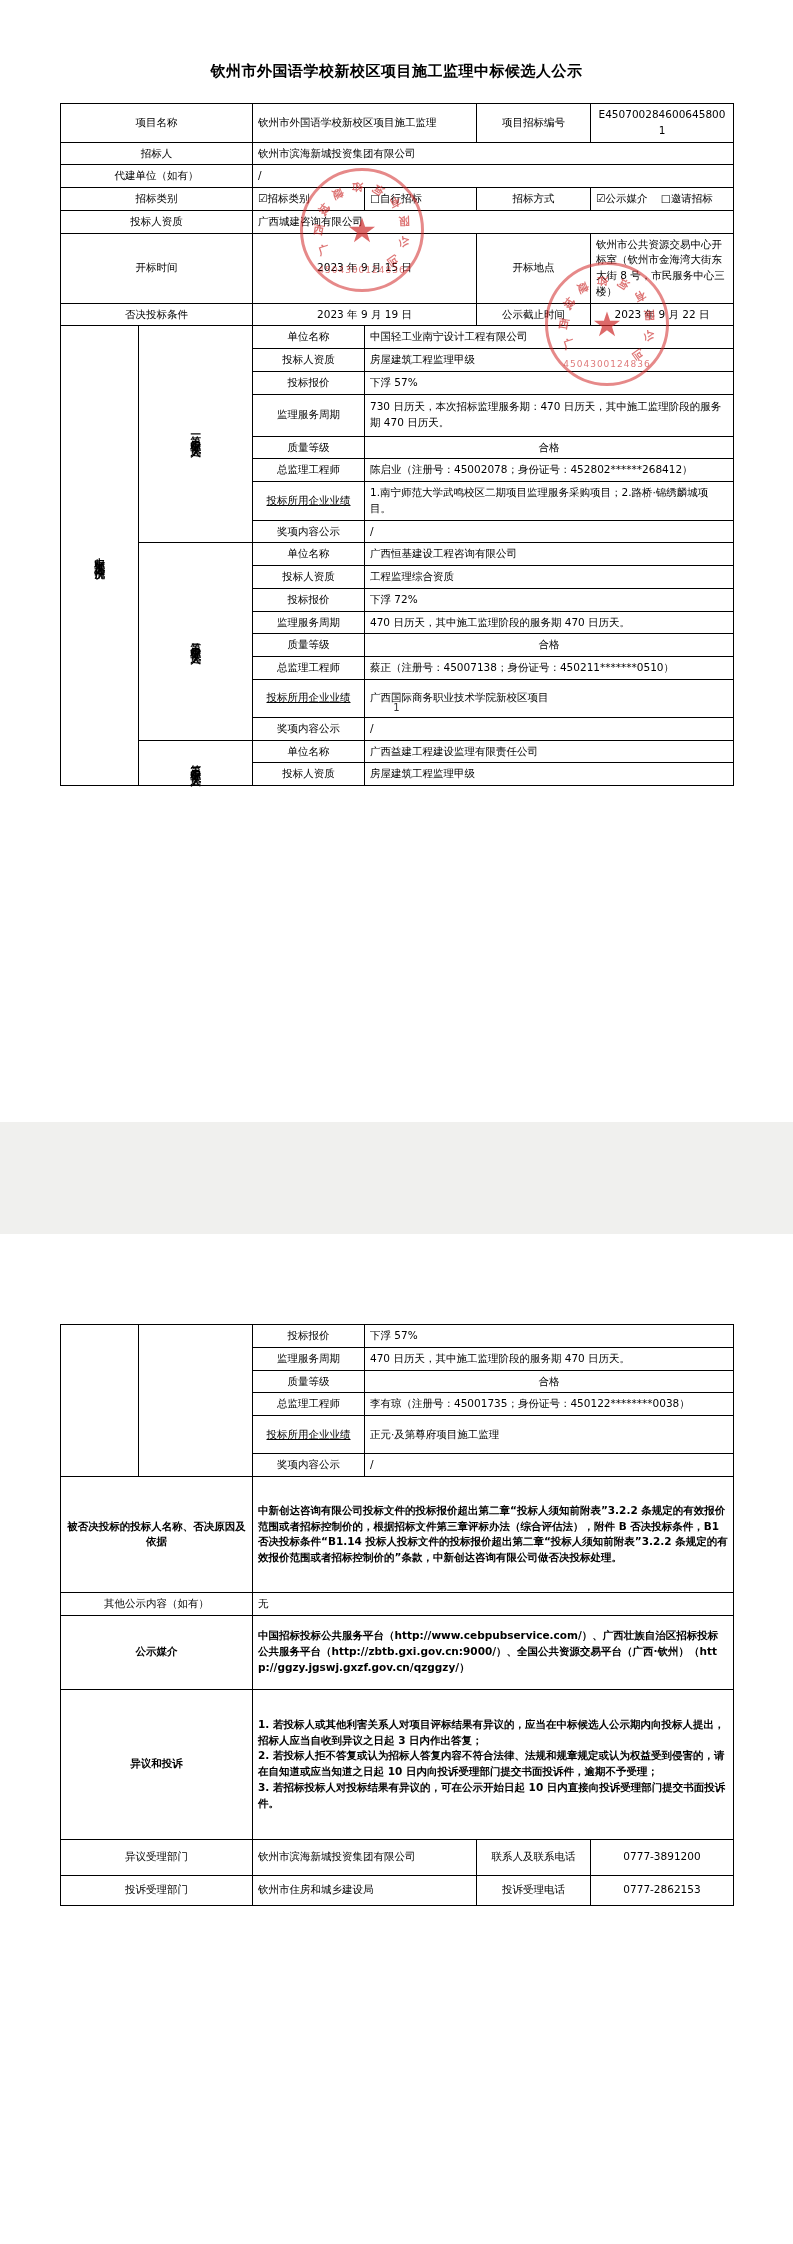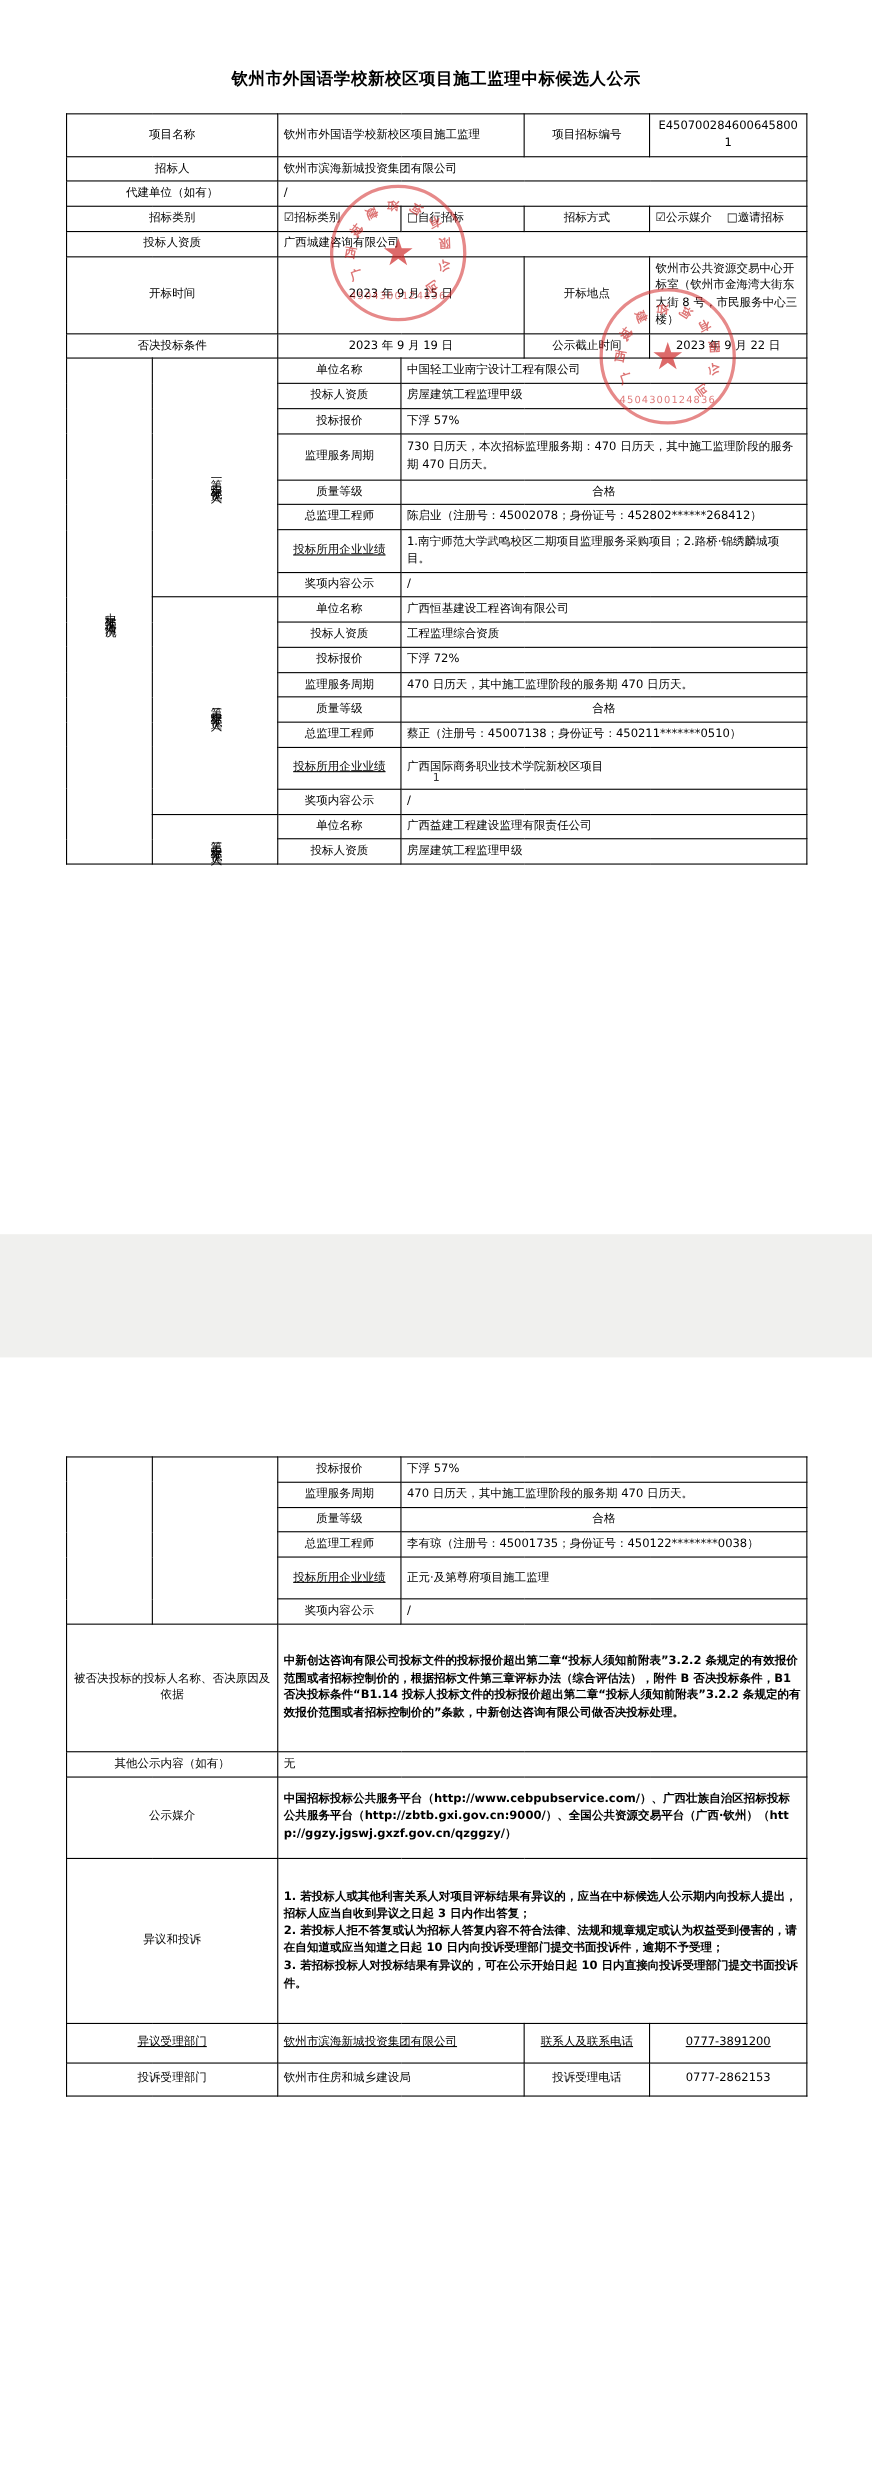--- a/index.html
+++ b/index.html
@@ -34,21 +34,21 @@
   table.grid td{
     border:1px solid #000;
     font-size:10.5px;
     line-height:1.5;
     padding:3px 5px;
     vertical-align:middle;
     word-break:break-all;
   }
   .c{text-align:center;}
   .l{text-align:left;}
-  .vmid{vertical-align:middle;}
+  .vmid{vertical-align:middle;font-weight:bold;}
   .vtop{vertical-align:top;font-weight:bold;}
   .ulab{ text-decoration:underline; }
   .page-num{
     position:absolute;
     left:0;right:0;
     text-align:center;
     font-size:10px;
     color:#333;
   }
   .p1num{top:702px;}
@@ -373,21 +373,21 @@
 
     <tr style="height:150px;">
       <td class="c vmid" colspan="2">异议和投诉</td>
       <td class="l vtop" colspan="4">
         <div>1. 若投标人或其他利害关系人对项目评标结果有异议的，应当在中标候选人公示期内向投标人提出，招标人应当自收到异议之日起 3 日内作出答复；</div>
         <div>2. 若投标人拒不答复或认为招标人答复内容不符合法律、法规和规章规定或认为权益受到侵害的，请在自知道或应当知道之日起 10 日内向投诉受理部门提交书面投诉件，逾期不予受理；</div>
         <div>3. 若招标投标人对投标结果有异议的，可在公示开始日起 10 日内直接向投诉受理部门提交书面投诉件。</div>
       </td>
     </tr>
 
-    <tr style="height:36px;text-decoration:underline;">
+    <tr style="height:36px;">
       <td class="c" colspan="2">异议受理部门</td>
       <td class="l" colspan="2">钦州市滨海新城投资集团有限公司</td>
       <td class="c">联系人及联系电话</td>
       <td class="c">0777-3891200</td>
     </tr>
 
     <tr style="height:30px;">
       <td class="c" colspan="2">投诉受理部门</td>
       <td class="l" colspan="2">钦州市住房和城乡建设局</td>
       <td class="c">投诉受理电话</td>

